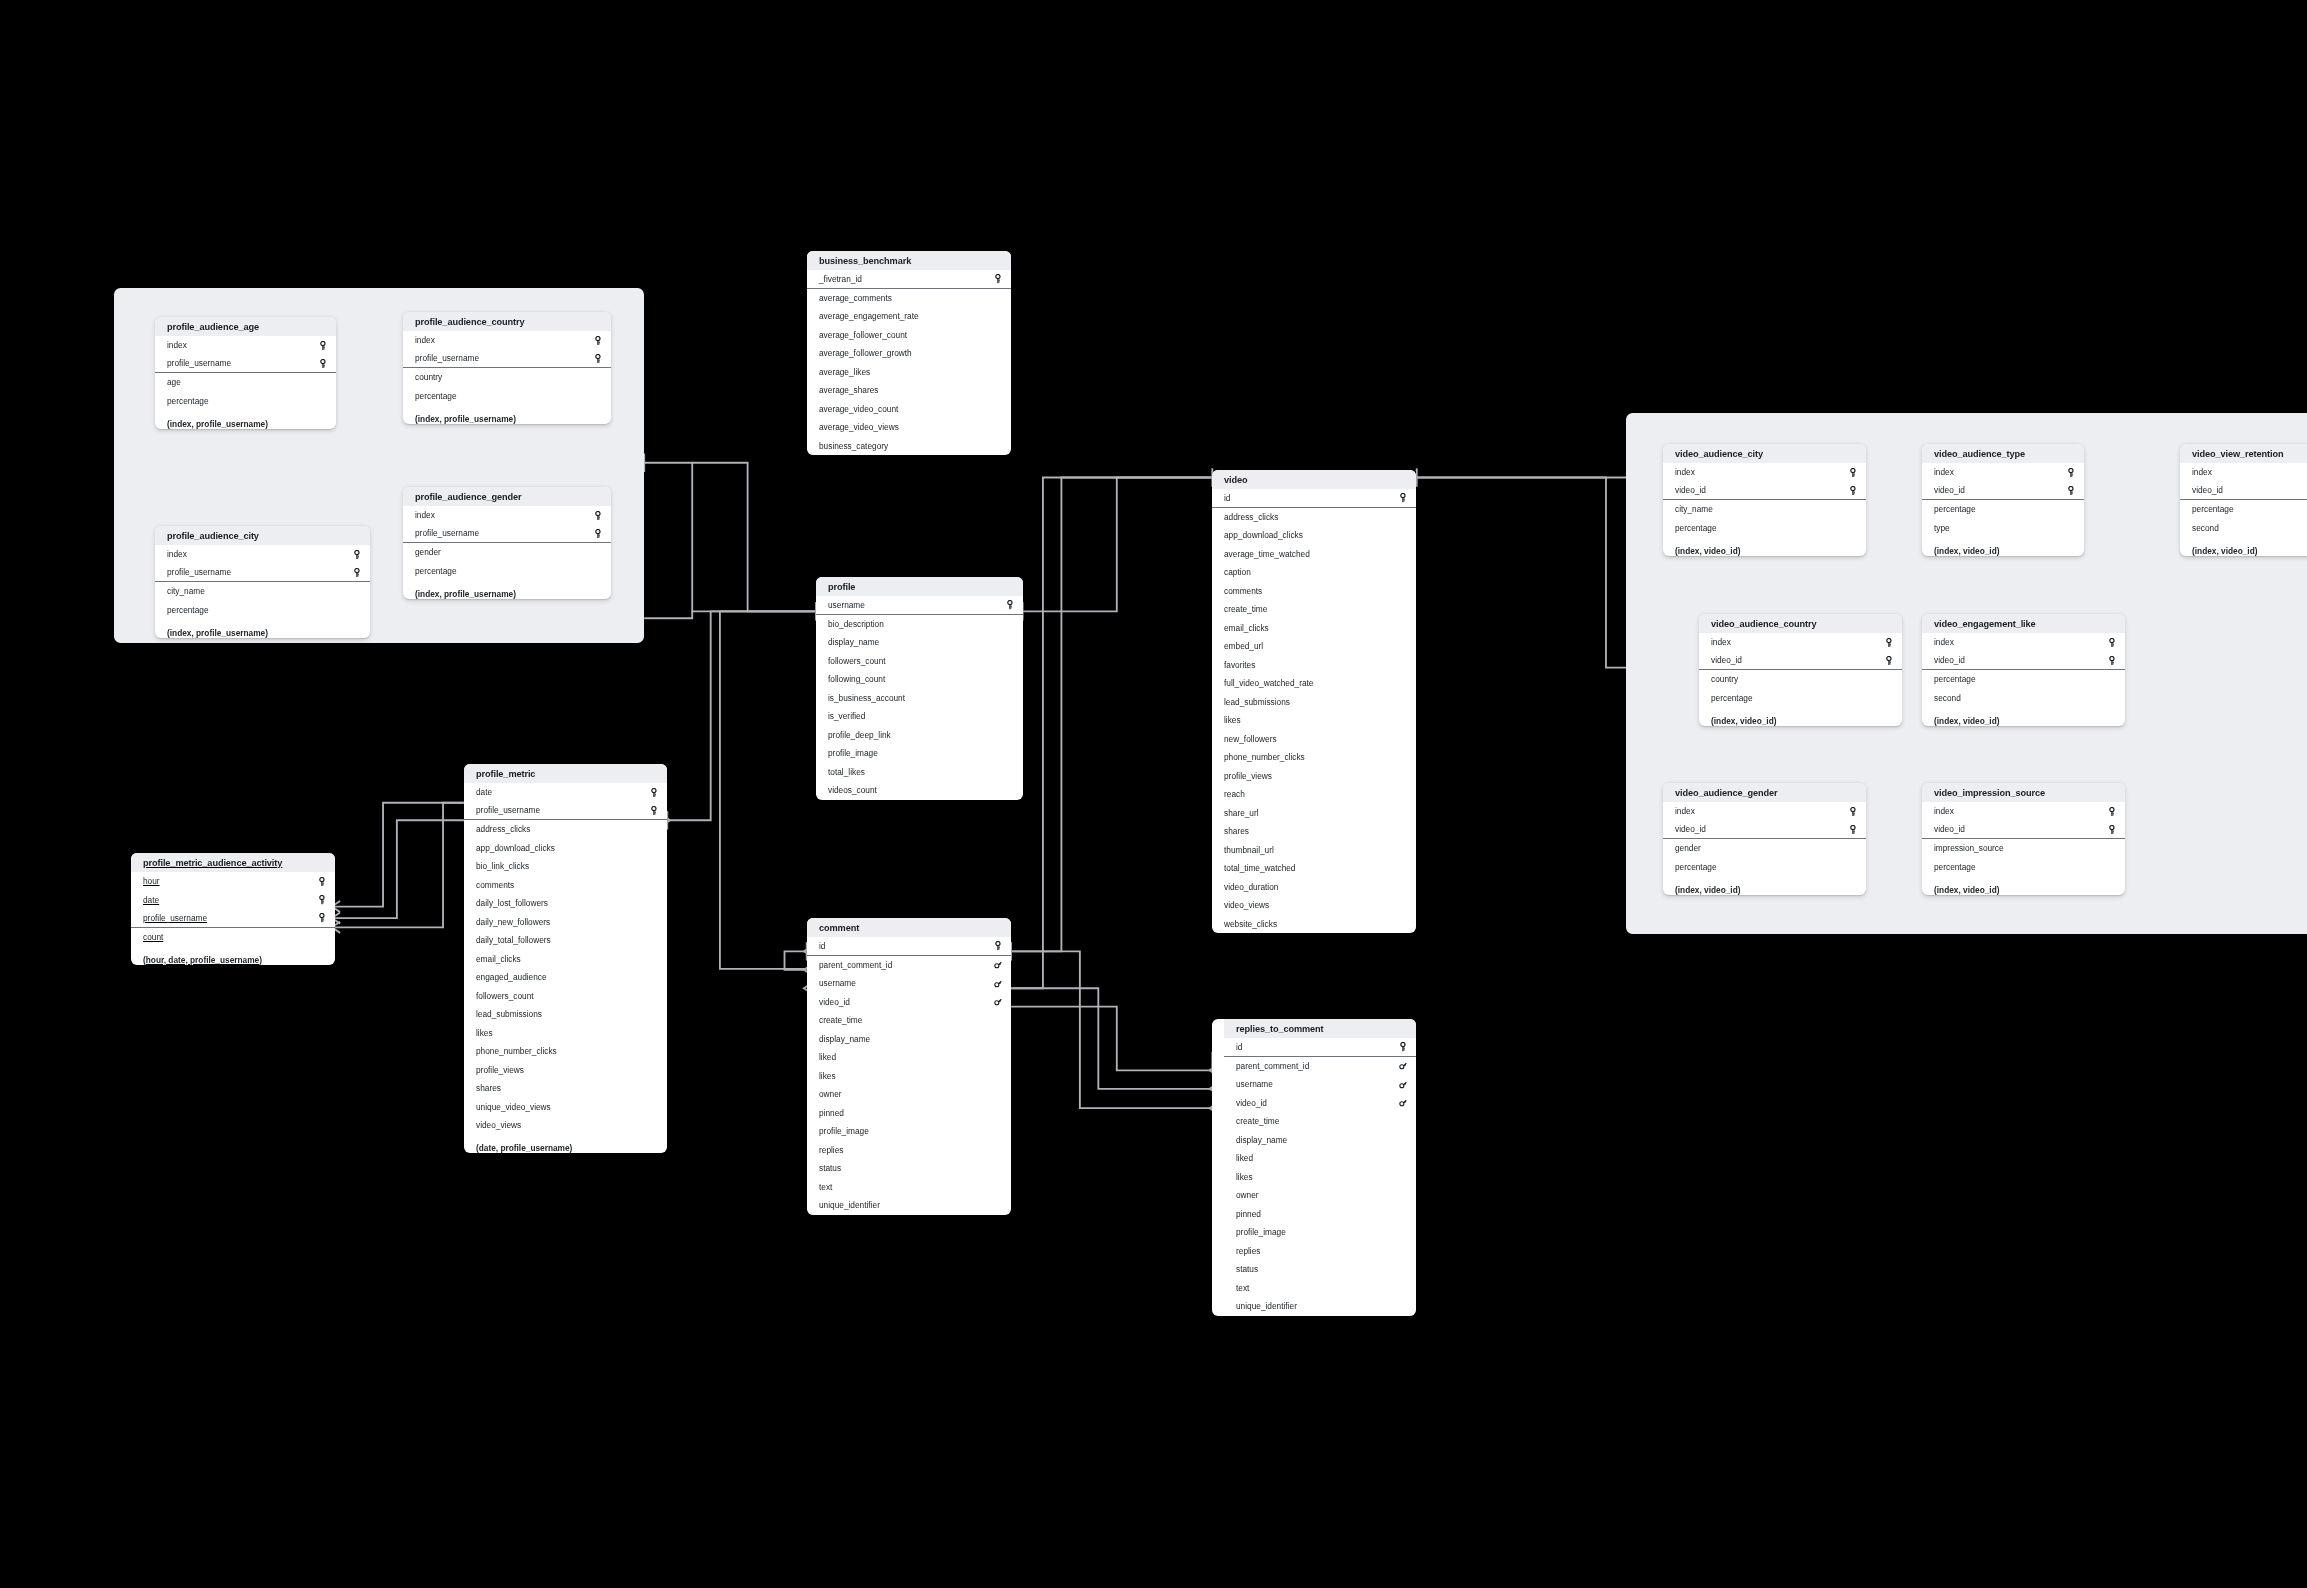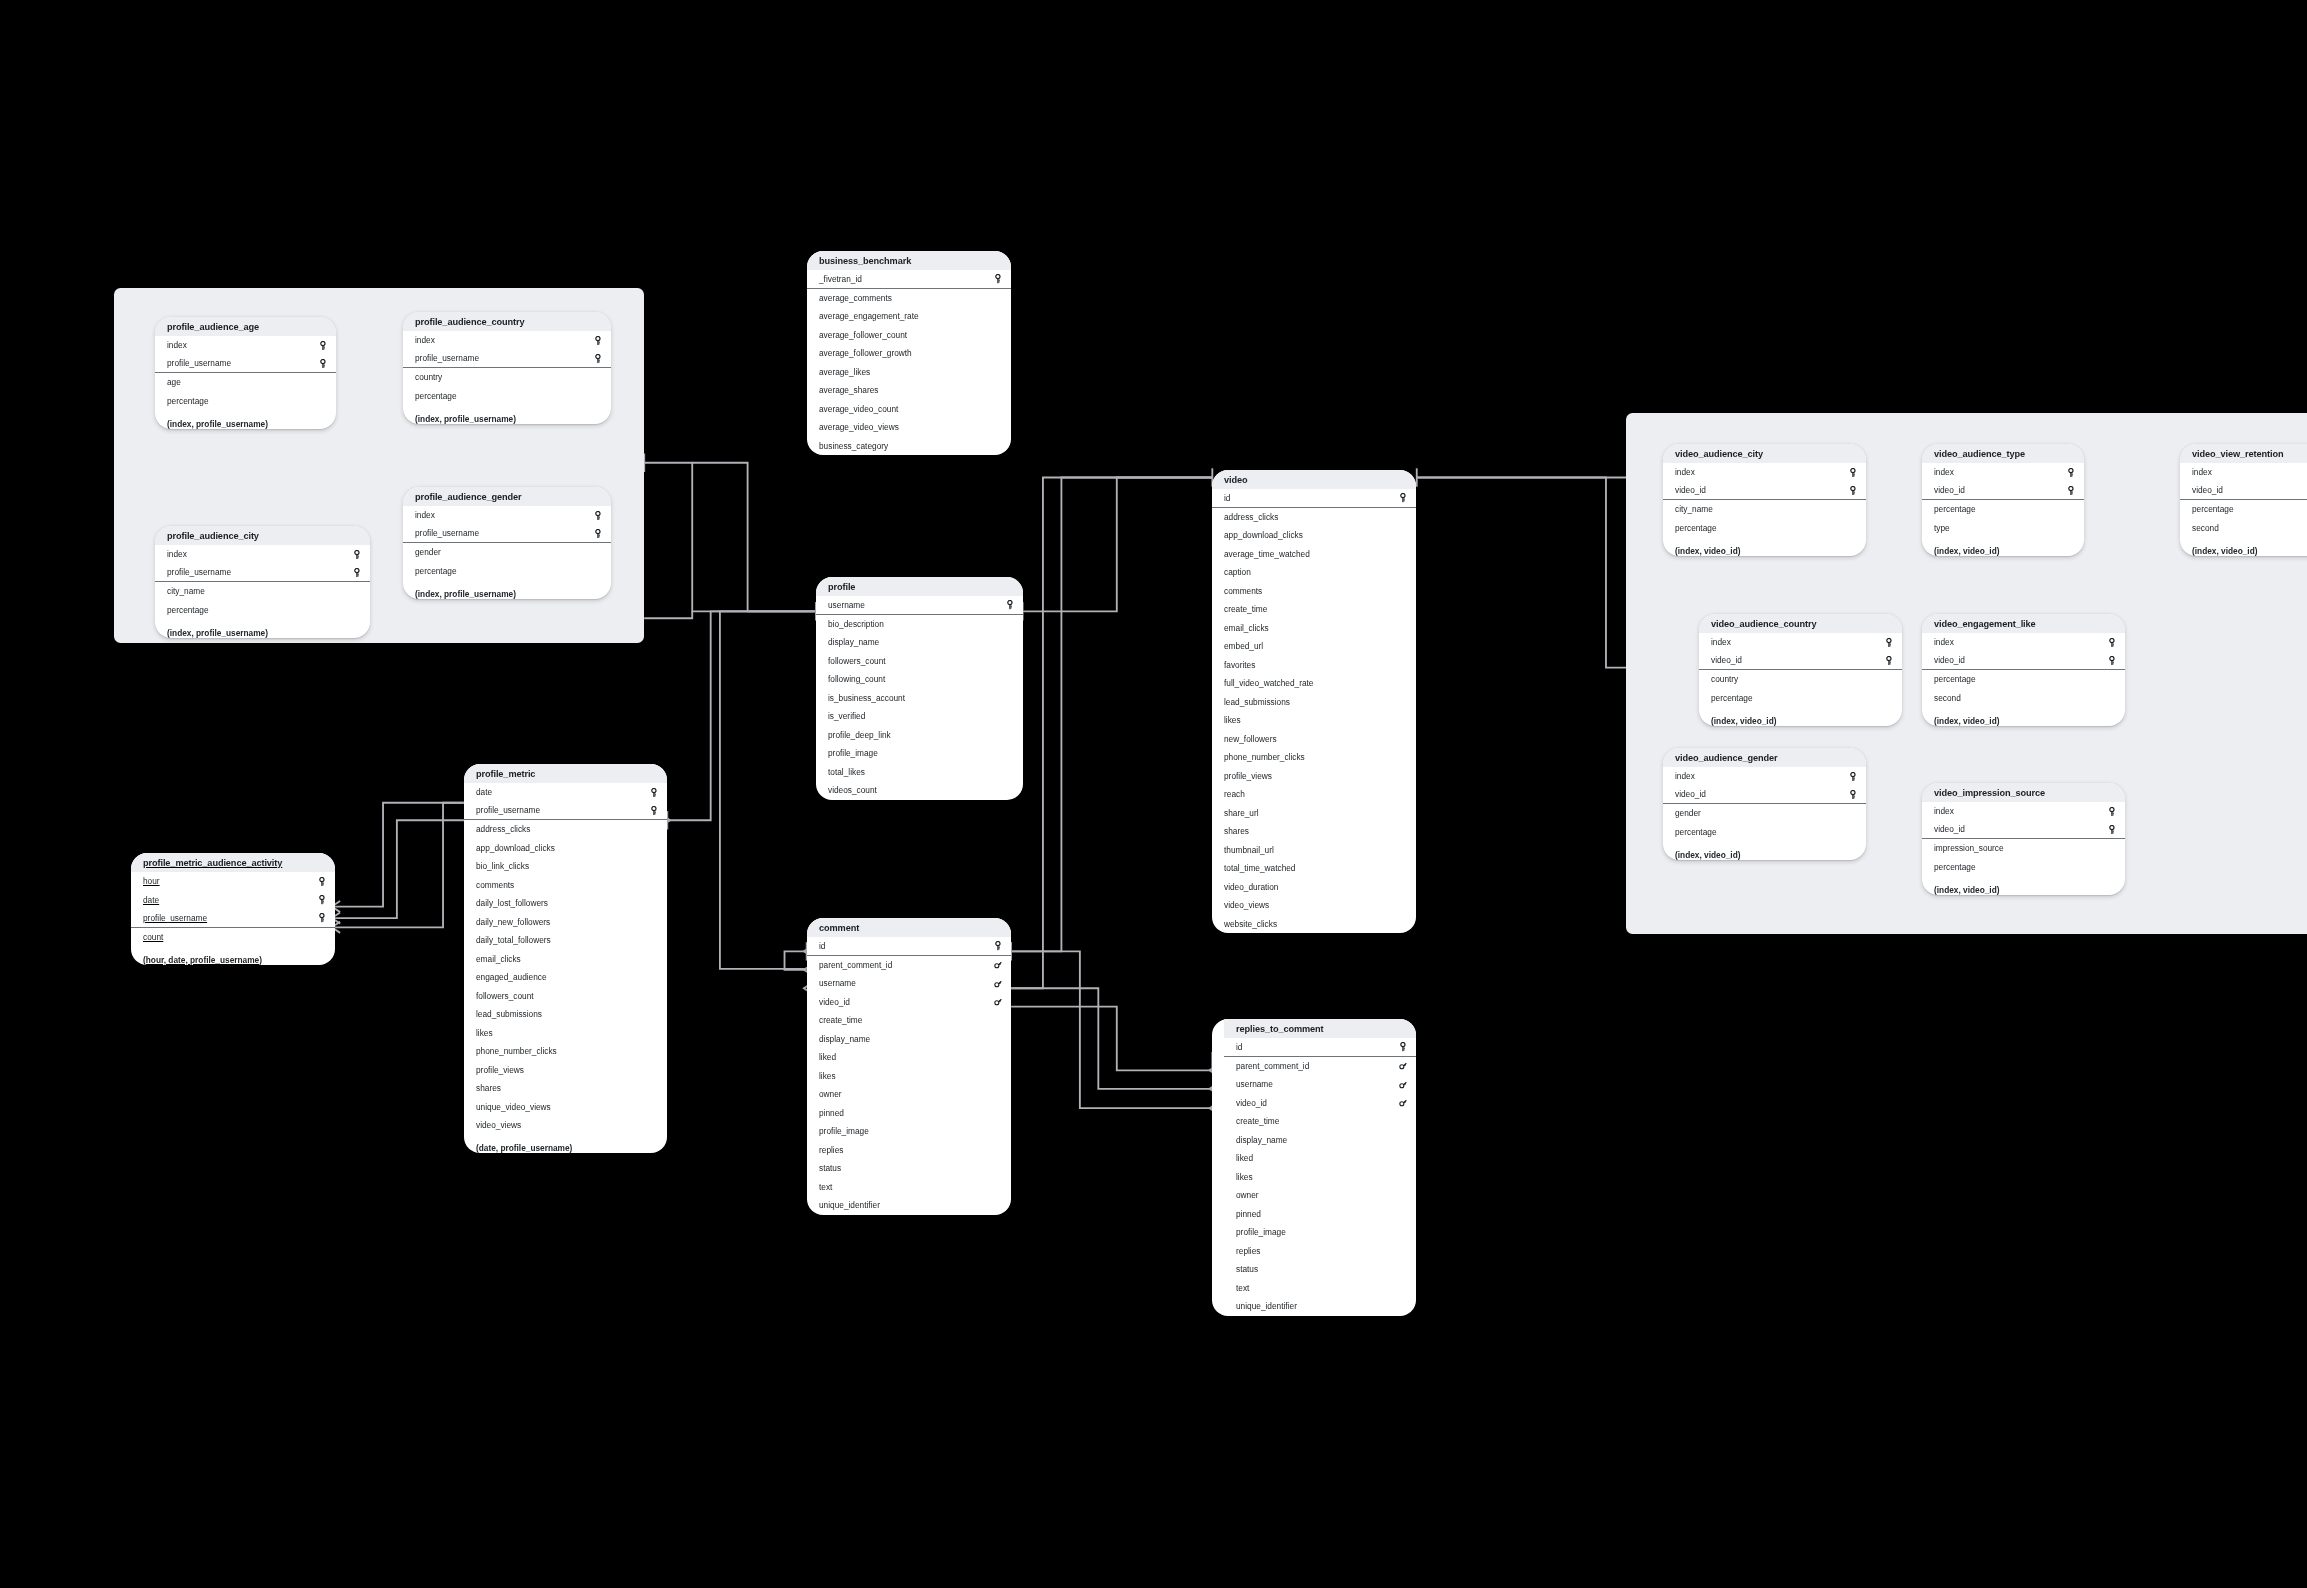--- a/index.html
+++ b/index.html
@@ -19,21 +19,21 @@
 
   .group-box {
     position: absolute;
     background: #eceef1;
     border-radius: 6.5px;
   }
 
   .node {
     position: absolute;
     background: #ffffff;
-    border-radius: 16px;
+    border-radius: 6px;
     box-shadow: 0 1.4px 4.2px rgba(0,0,0,0.16), 0 0.5px 0.9px rgba(0,0,0,0.10);
     overflow: hidden;
   }
   .node-header {
     background: #eceef1;
     padding: 4.6px 0 4.6px 12px;
     font-weight: bold;
     font-size: 9.2px;
     color: #1b1f23;
     letter-spacing: -0.1px;
@@ -788,21 +788,21 @@
         <div class="field">
           <span>percentage</span>
         </div>
         <div class="field">
           <span>second</span>
         </div>
         <div class="field composite">
           <span>(index, video_id)</span>
         </div>
       </div>
-      <div class="node" style="left: 1663px; top: 748px; width: 203px;">
+      <div class="node" style="left: 1663px; top: 783px; width: 203px;">
         <div class="node-header">video_audience_gender</div>
         <div class="field">
           <span>index</span>
           <svg class="key-icon" viewBox="0 0 17 21">
             <circle cx="8.5" cy="5.5" r="4.6" fill="none" stroke="#1b1f23" stroke-width="2.6"></circle>
             <rect x="7.2" y="8.5" width="2.7" height="11.5" fill="#1b1f23"></rect>
             <rect x="9.6" y="12.2" width="3.4" height="2.3" fill="#1b1f23"></rect>
             <rect x="9.6" y="16.0" width="2.8" height="2.2" fill="#1b1f23"></rect>
           </svg>
         </div>

